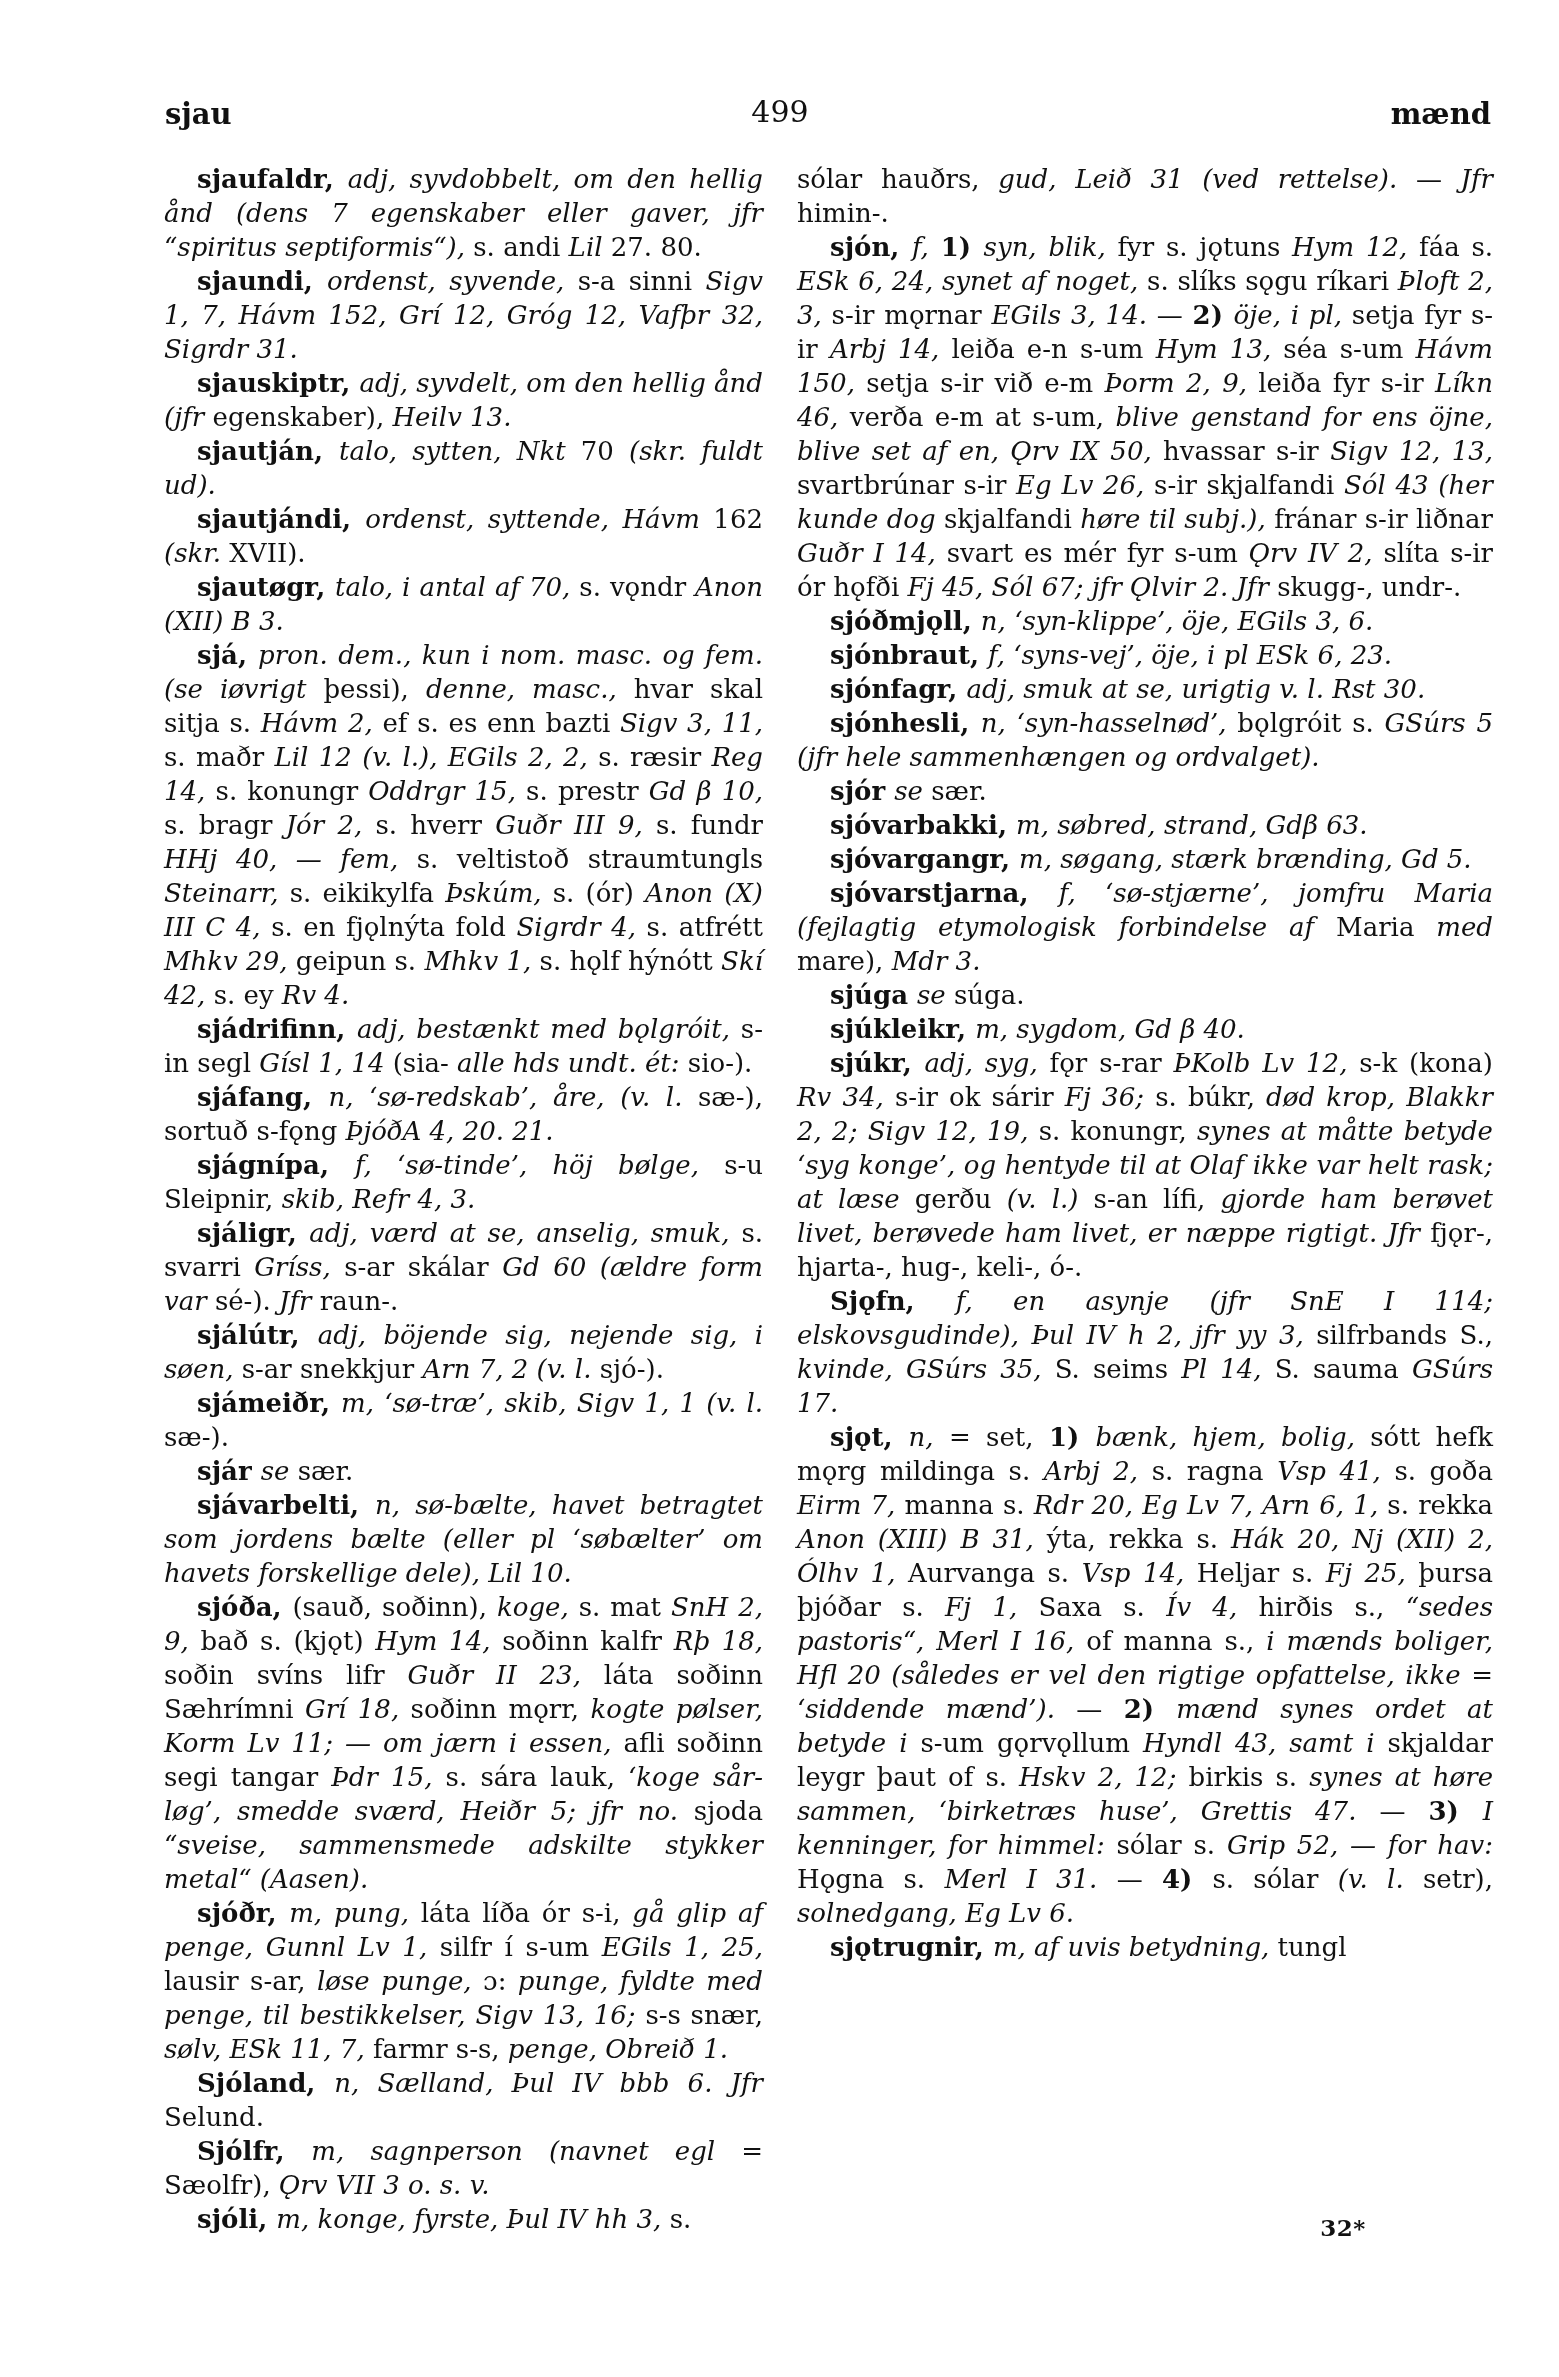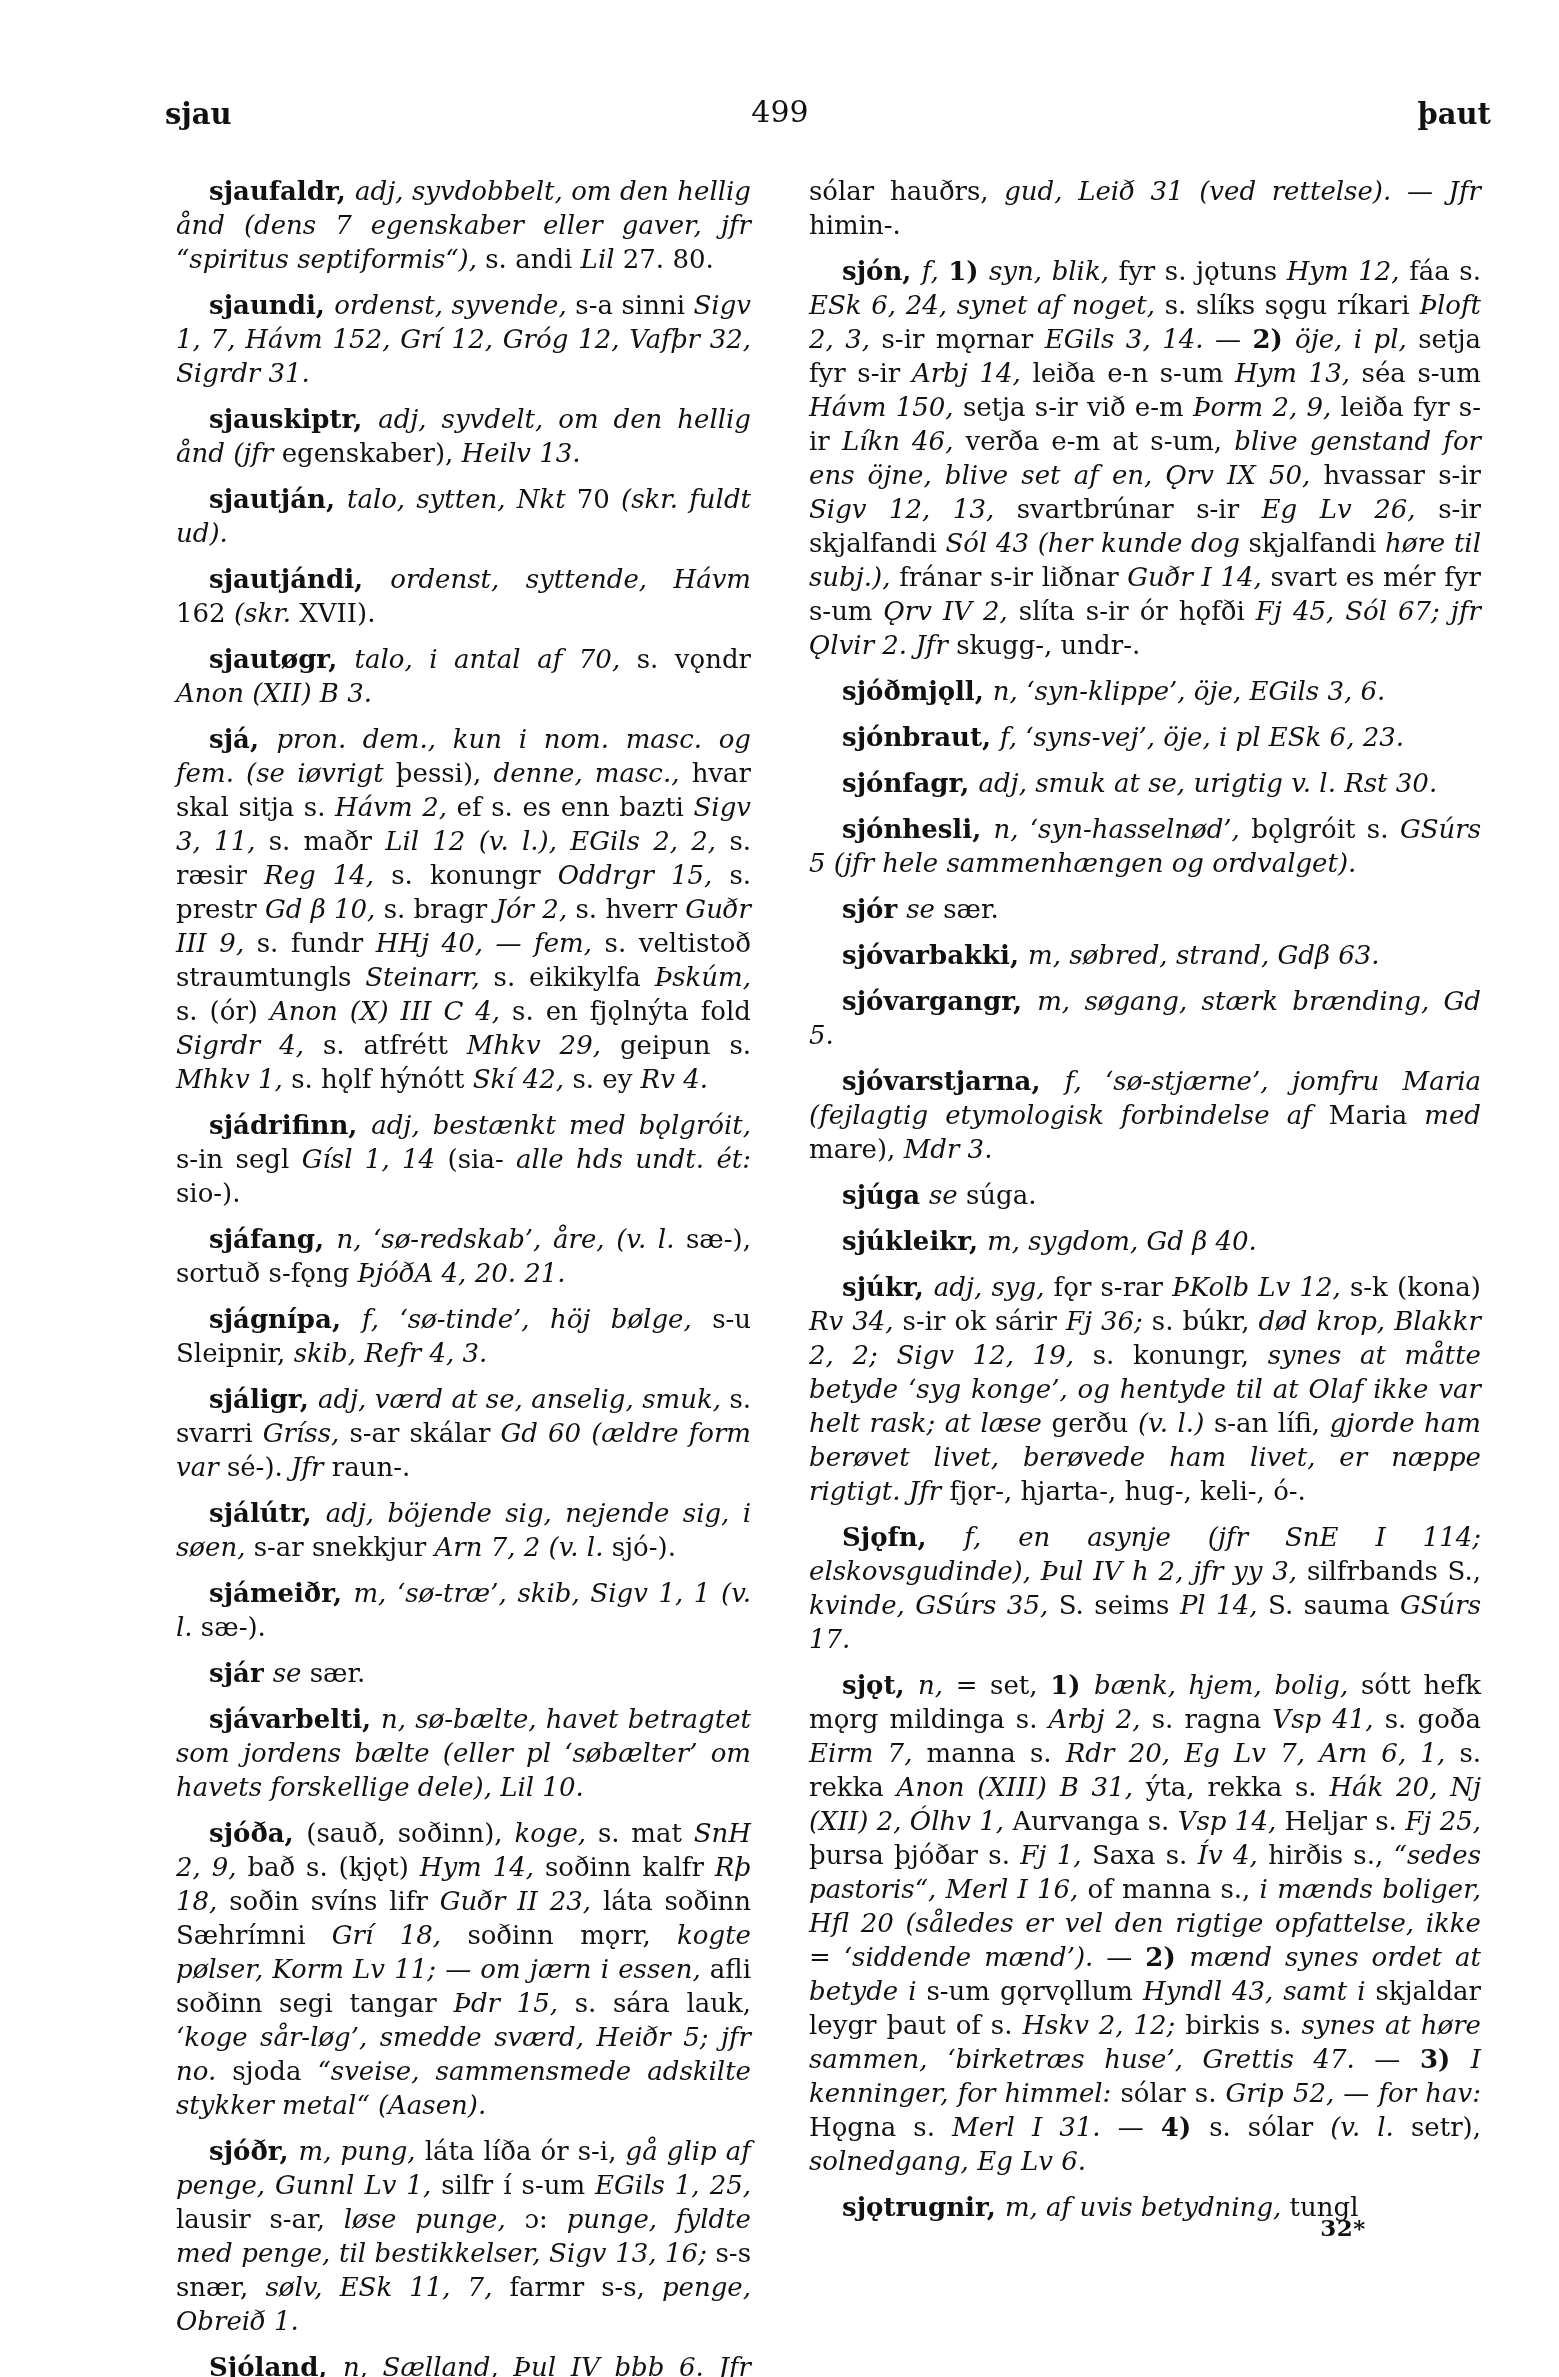--- a/index.html
+++ b/index.html
@@ -33,21 +33,21 @@
   .col {
     position: absolute;
     top: 162px;
     font-size: 26px;
     line-height: 34px;
     text-align: justify;
     text-justify: inter-word;
   }
   .col.left  { left: 164px;  width: 599px;  }
   .col.right { left: 797px; width: 696px; }
-  .entry { margin: 12px; text-indent: 33px; }
+  .entry { margin: 0; text-indent: 33px; }
   .entry.cont { text-indent: 0; }
   .run-b { font-weight: bold; font-style: normal; }
   .run-i { font-style: italic; }
   .run-n { font-style: normal; }
   .signature {
     position: absolute;
     top: 2214px;
     left: 1050px;
     width: 316px;
     text-align: right;
@@ -55,21 +55,21 @@
     font-weight: bold;
     letter-spacing: 0.6px;
   }
 </style>
 </head>
 <body>
 
 <div class="page">
   <div class="header-word left">sjau</div>
   <div class="page-number">499</div>
-  <div class="header-word right">þaut</div>
+  <div class="header-word right">mænd</div>
 
   <div class="col left">
       <p class="entry"><span class="run-b">sjaufaldr, </span><span class="run-i">adj, syvdobbelt, om den hellig ånd (dens 7 egenskaber eller gaver, jfr “spiritus septiformis“), </span><span class="run-n">s. andi </span><span class="run-i">Lil </span><span class="run-n">27. 80.</span></p>
       <p class="entry"><span class="run-b">sjaundi, </span><span class="run-i">ordenst, syvende, </span><span class="run-n">s-a sinni </span><span class="run-i">Sigv 1, 7, Hávm 152, Grí 12, Gróg 12, Vafþr 32, Sigrdr 31.</span></p>
       <p class="entry"><span class="run-b">sjauskiptr, </span><span class="run-i">adj, syvdelt, om den hellig ånd (jfr </span><span class="run-n">egenskaber), </span><span class="run-i">Heilv 13.</span></p>
       <p class="entry"><span class="run-b">sjautján, </span><span class="run-i">talo, sytten, Nkt </span><span class="run-n">70 </span><span class="run-i">(skr. fuldt ud).</span></p>
       <p class="entry"><span class="run-b">sjautjándi, </span><span class="run-i">ordenst, syttende, Hávm </span><span class="run-n">162 </span><span class="run-i">(skr. </span><span class="run-n">XVII).</span></p>
       <p class="entry"><span class="run-b">sjautøgr, </span><span class="run-i">talo, i antal af 70, </span><span class="run-n">s. vǫndr </span><span class="run-i">Anon (XII) B 3.</span></p>
       <p class="entry"><span class="run-b">sjá, </span><span class="run-i">pron. dem., kun i nom. masc. og fem. (se iøvrigt </span><span class="run-n">þessi), </span><span class="run-i">denne, masc., </span><span class="run-n">hvar skal sitja s. </span><span class="run-i">Hávm 2, </span><span class="run-n">ef s. es enn bazti </span><span class="run-i">Sigv 3, 11, </span><span class="run-n">s. maðr </span><span class="run-i">Lil 12 (v. l.), EGils 2, 2, </span><span class="run-n">s. ræsir </span><span class="run-i">Reg 14, </span><span class="run-n">s. konungr </span><span class="run-i">Oddrgr 15, </span><span class="run-n">s. prestr </span><span class="run-i">Gd β 10, </span><span class="run-n">s. bragr </span><span class="run-i">Jór 2, </span><span class="run-n">s. hverr </span><span class="run-i">Guðr III 9, </span><span class="run-n">s. fundr </span><span class="run-i">HHj 40, — fem, </span><span class="run-n">s. veltistoð straumtungls </span><span class="run-i">Steinarr, </span><span class="run-n">s. eikikylfa </span><span class="run-i">Þskúm, </span><span class="run-n">s. (ór) </span><span class="run-i">Anon (X) III C 4, </span><span class="run-n">s. en fjǫlnýta fold </span><span class="run-i">Sigrdr 4, </span><span class="run-n">s. atfrétt </span><span class="run-i">Mhkv 29, </span><span class="run-n">geipun s. </span><span class="run-i">Mhkv 1, </span><span class="run-n">s. hǫlf hýnótt </span><span class="run-i">Skí 42, </span><span class="run-n">s. ey </span><span class="run-i">Rv 4.</span></p>
       <p class="entry"><span class="run-b">sjádrifinn, </span><span class="run-i">adj, bestænkt med bǫlgróit, </span><span class="run-n">s-in segl </span><span class="run-i">Gísl 1, 14 </span><span class="run-n">(sia- </span><span class="run-i">alle hds undt. ét: </span><span class="run-n">sio-).</span></p>

